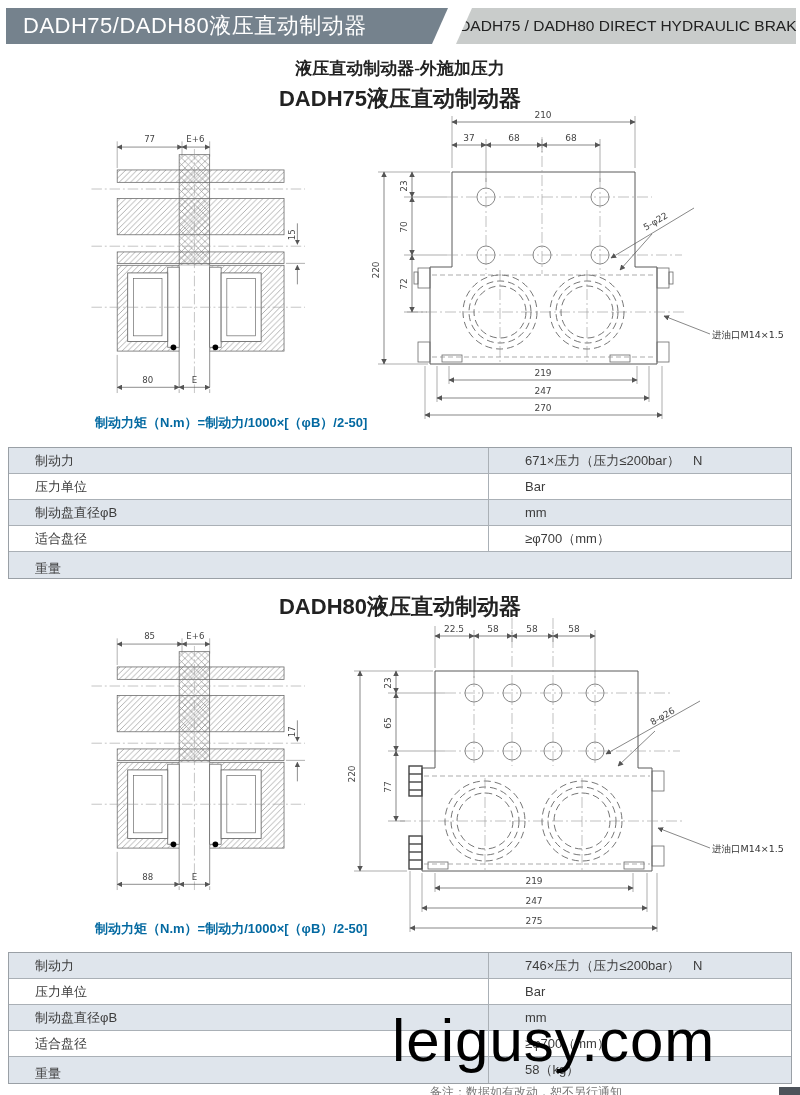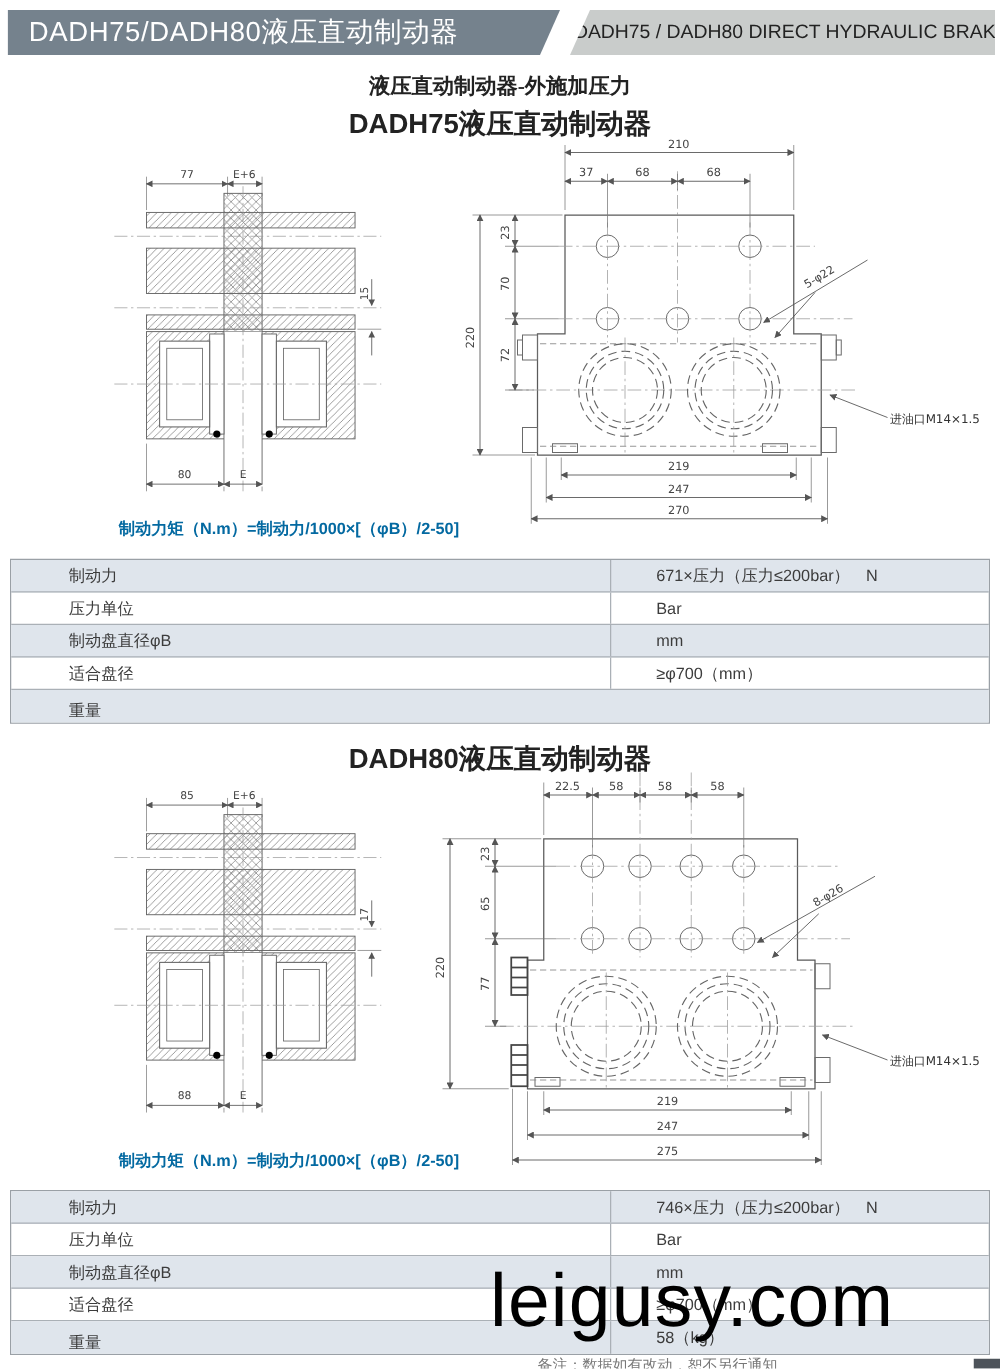--- a/index.html
+++ b/index.html
@@ -33,21 +33,21 @@
   .dsh{fill:none;stroke:#666;stroke-width:.9;stroke-dasharray:7 4;}
   .dimtxt{font-size:9px;fill:#444;}
   .lbltxt{font-size:9.5px;fill:#333;}
   
   .spec-table{position:absolute;left:8px;width:784px;border:1px solid #9aa0a6;box-sizing:border-box;}
   #table1{top:447px;} #table2{top:952px;}
   .spec-row{display:flex;height:26px;border-bottom:1px solid #aab0b6;box-sizing:border-box;align-items:center;
             font-size:13px;color:#3c3c3c;}
   .spec-row:last-child{border-bottom:none;align-items:flex-end;}
   .spec-row.alt{background:#dfe5ec;}
-  .spec-lbl{width:479px;padding-left:46px;box-sizing:border-box;}
+  .spec-lbl{width:479px;padding-left:26px;box-sizing:border-box;}
   .spec-val{flex:1;border-left:1px solid #aab0b6;padding-left:36px;box-sizing:border-box;height:100%;
             display:flex;align-items:center;}
   
   #watermark{position:absolute;left:392px;top:1006px;font-size:60px;color:#000;z-index:6;
              letter-spacing:1px;white-space:nowrap;}
   #foot-note{position:absolute;left:430px;top:1084px;font-size:12px;color:#777;white-space:nowrap;}
   #corner-mark{position:absolute;left:779px;top:1087px;width:21px;height:8px;background:#4d535a;}
 </style>
 </head>
 <body>

